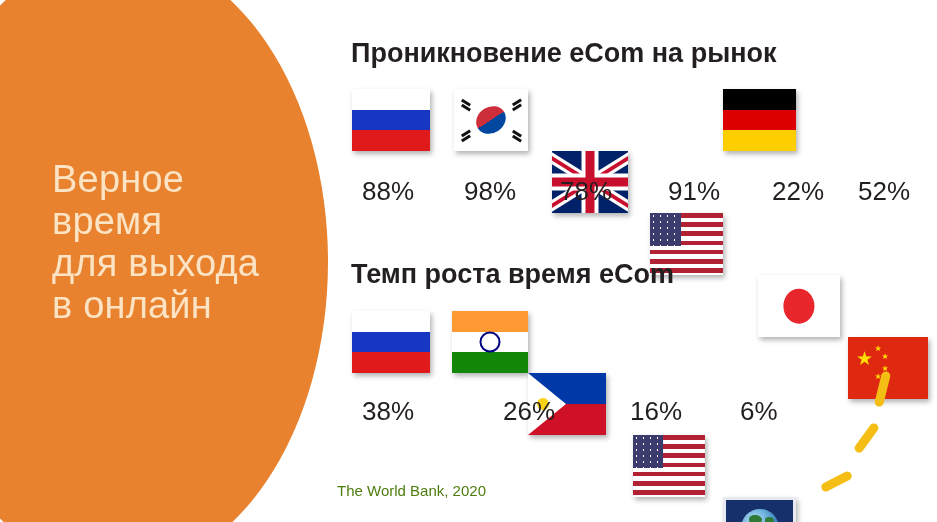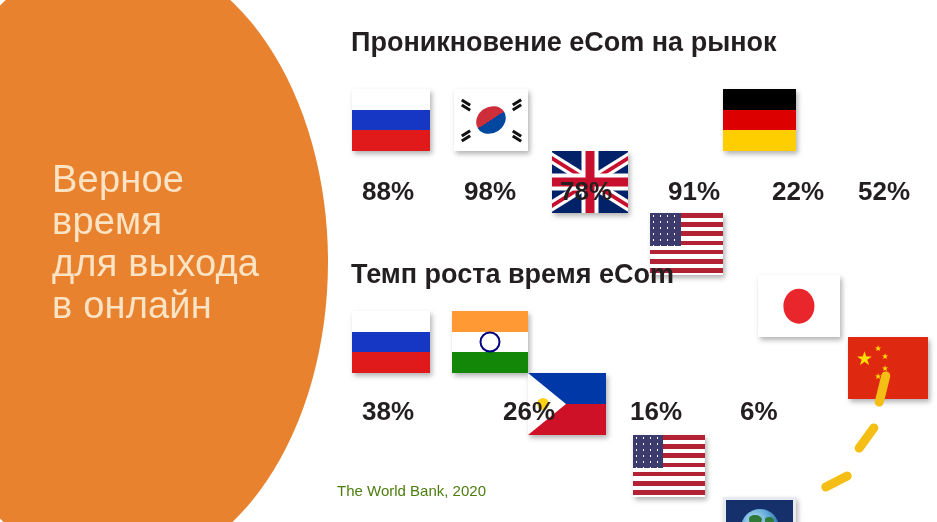--- a/index.html
+++ b/index.html
@@ -26,40 +26,40 @@
   }
 
   
   .content{position:absolute;left:348px;top:0;width:589px;height:522px;}
 
   .sec-title{
     position:absolute;
     font-size:27px;font-weight:700;color:#231F20;
     letter-spacing:0px;white-space:nowrap;
   }
-  #title1{left:3px;top:27px;}
+  #title1{left:3px;top:38px;}
   #title2{left:3px;top:259px;}
 
   .flagrow{position:absolute;height:70px;}
   #flagrow1{left:0px;top:89px;}
   #flagrow2{left:0px;top:311px;}
 
   .flag{
     position:absolute;top:0;height:62px;
     background:#fff;
     box-shadow:2px 3px 5px rgba(0,0,0,.30);
     overflow:hidden;
   }
 
   .pctrow{position:absolute;height:34px;}
   #pctrow1{left:0px;top:176px;}
   #pctrow2{left:0px;top:396px;}
   .pct{
     position:absolute;top:0;
-    font-size:26px;font-weight:700;color:#231F20;
+    font-size:26px;font-weight:400;color:#231F20;
     white-space:nowrap;
   }
 
   .source{
     position:absolute;left:337px;top:482px;
     font-size:15px;color:#4d7c0f;font-weight:400;white-space:nowrap;
   }
 
   
   .dash{position:absolute;background:#F4BE14;border-radius:5px;}

